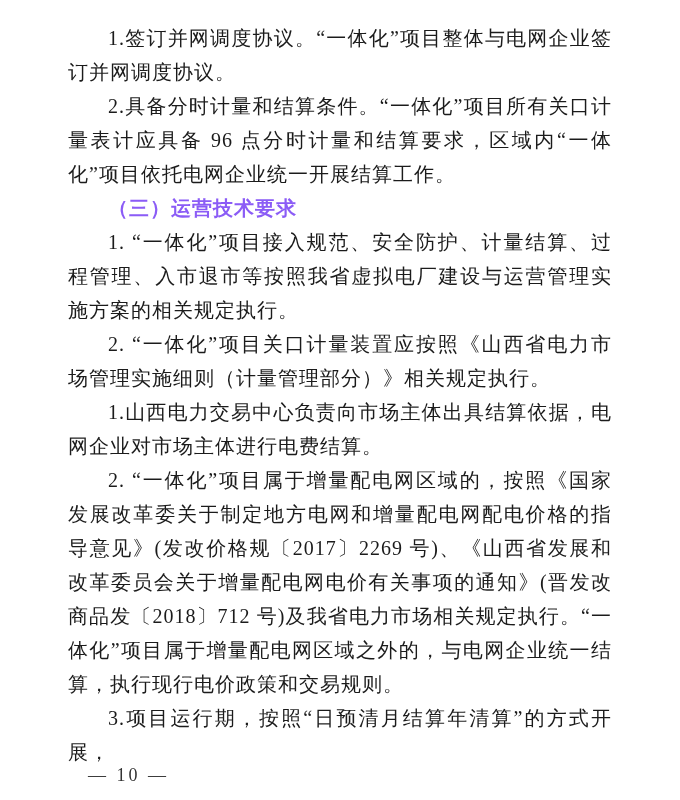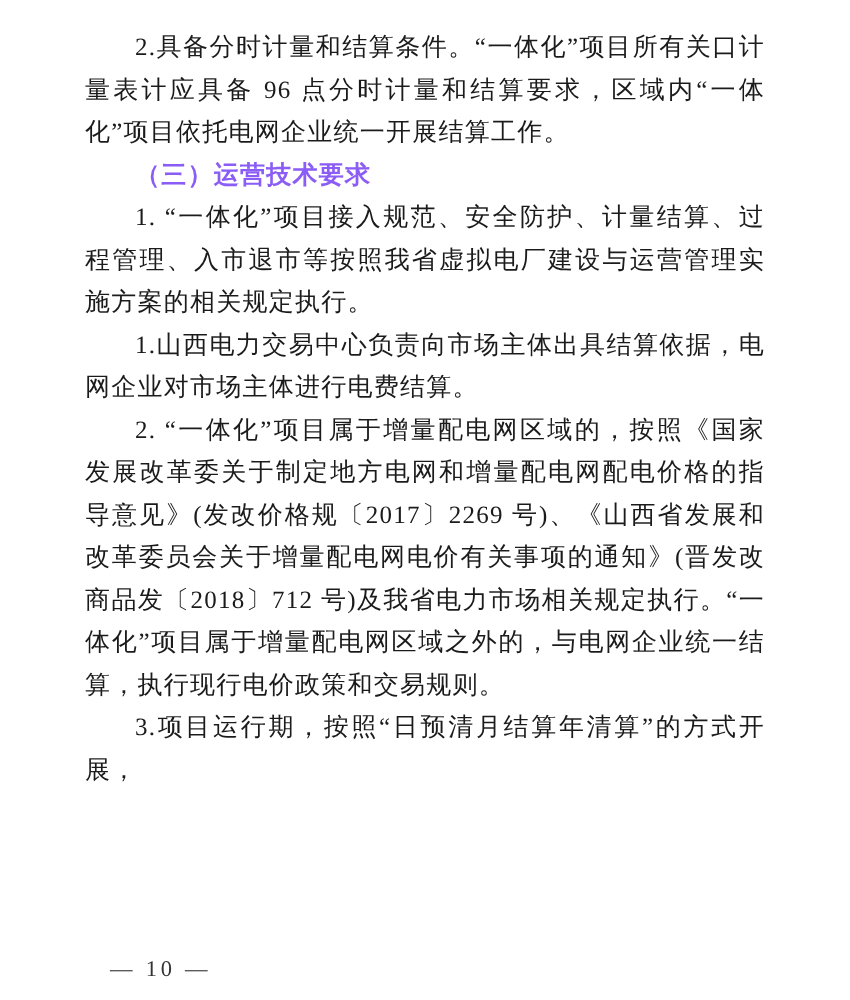--- a/index.html
+++ b/index.html
@@ -47,22 +47,24 @@
     font-size: 18px;
     letter-spacing: 3px;
     color: #333333;
   }
 </style>
 </head>
 <body>
 
 <div class="page">
   <div class="body-text">
+    <p class="par">1.签订并网调度协议。“一体化”项目整体与电网企业签订并网调度协议。</p>
     <p class="par">2.具备分时计量和结算条件。“一体化”项目所有关口计量表计应具备 96 点分时计量和结算要求，区域内“一体化”项目依托电网企业统一开展结算工作。</p>
     <p class="heading">（三）运营技术要求</p>
     <p class="par">1. “一体化”项目接入规范、安全防护、计量结算、过程管理、入市退市等按照我省虚拟电厂建设与运营管理实施方案的相关规定执行。</p>
+    <p class="par">2. “一体化”项目关口计量装置应按照《山西省电力市场管理实施细则（计量管理部分）》相关规定执行。</p>
     <p class="par">1.山西电力交易中心负责向市场主体出具结算依据，电网企业对市场主体进行电费结算。</p>
     <p class="par">2. “一体化”项目属于增量配电网区域的，按照《国家发展改革委关于制定地方电网和增量配电网配电价格的指导意见》(发改价格规〔2017〕2269 号)、《山西省发展和改革委员会关于增量配电网电价有关事项的通知》(晋发改商品发〔2018〕712 号)及我省电力市场相关规定执行。“一体化”项目属于增量配电网区域之外的，与电网企业统一结算，执行现行电价政策和交易规则。</p>
     <p class="par">3.项目运行期，按照“日预清月结算年清算”的方式开展，</p>
   </div>
 
   <div class="footer">— 10 —</div>
 </div>
 
 </body></html>

